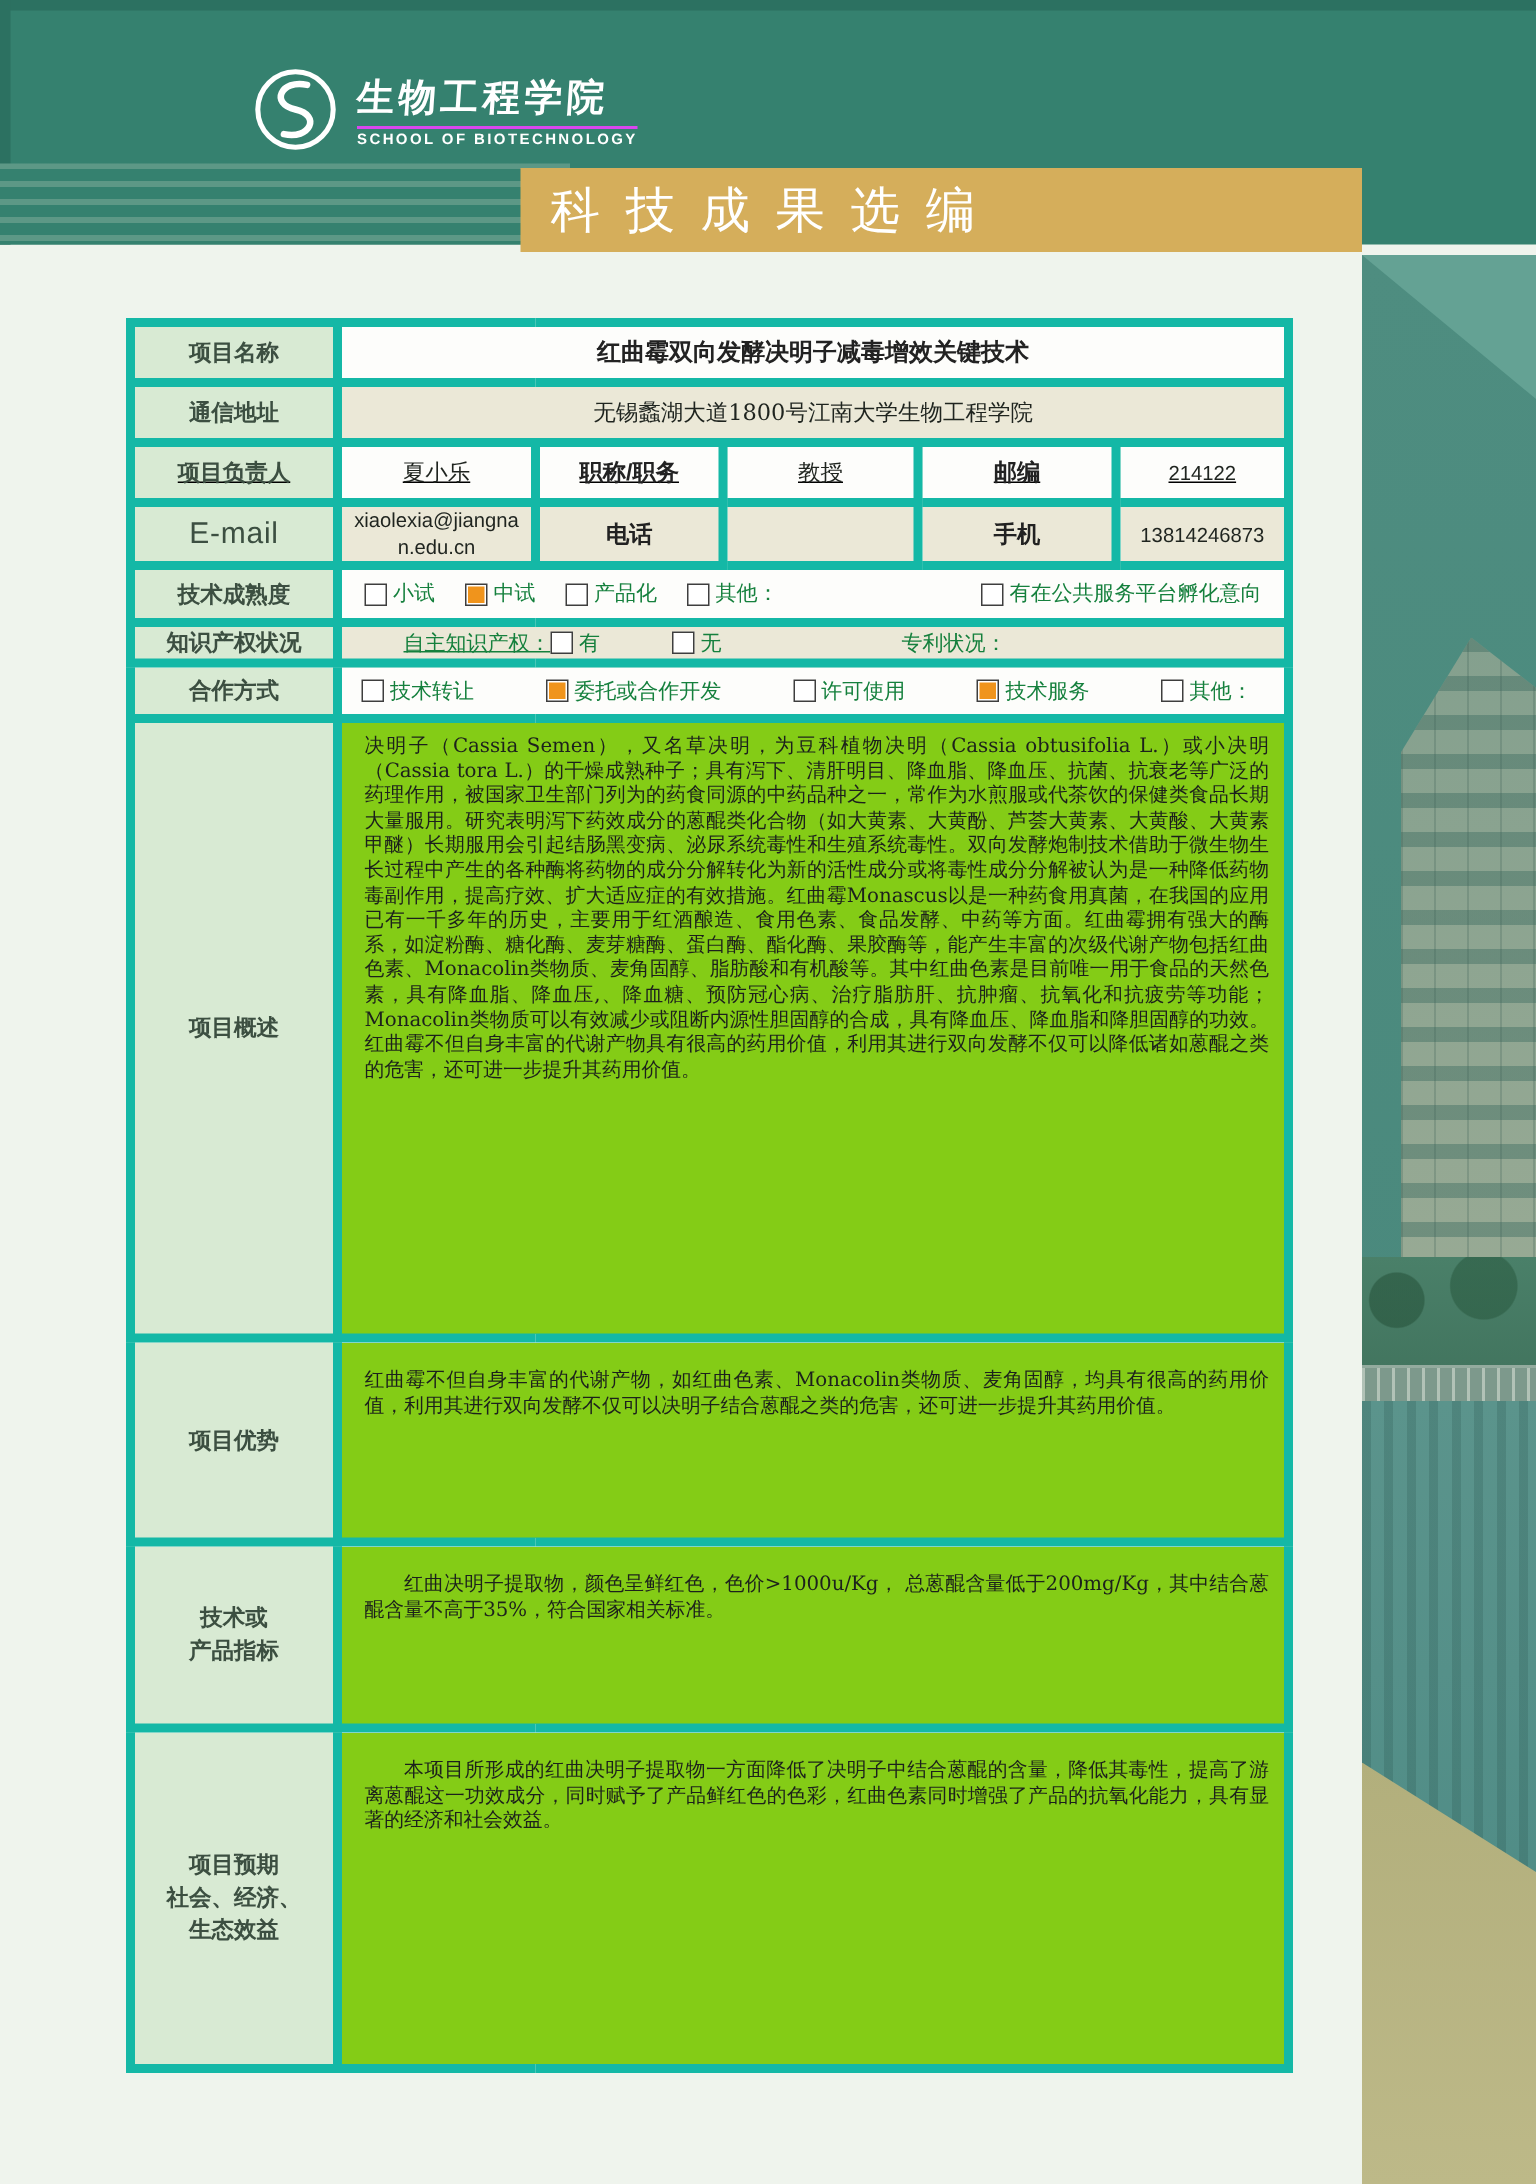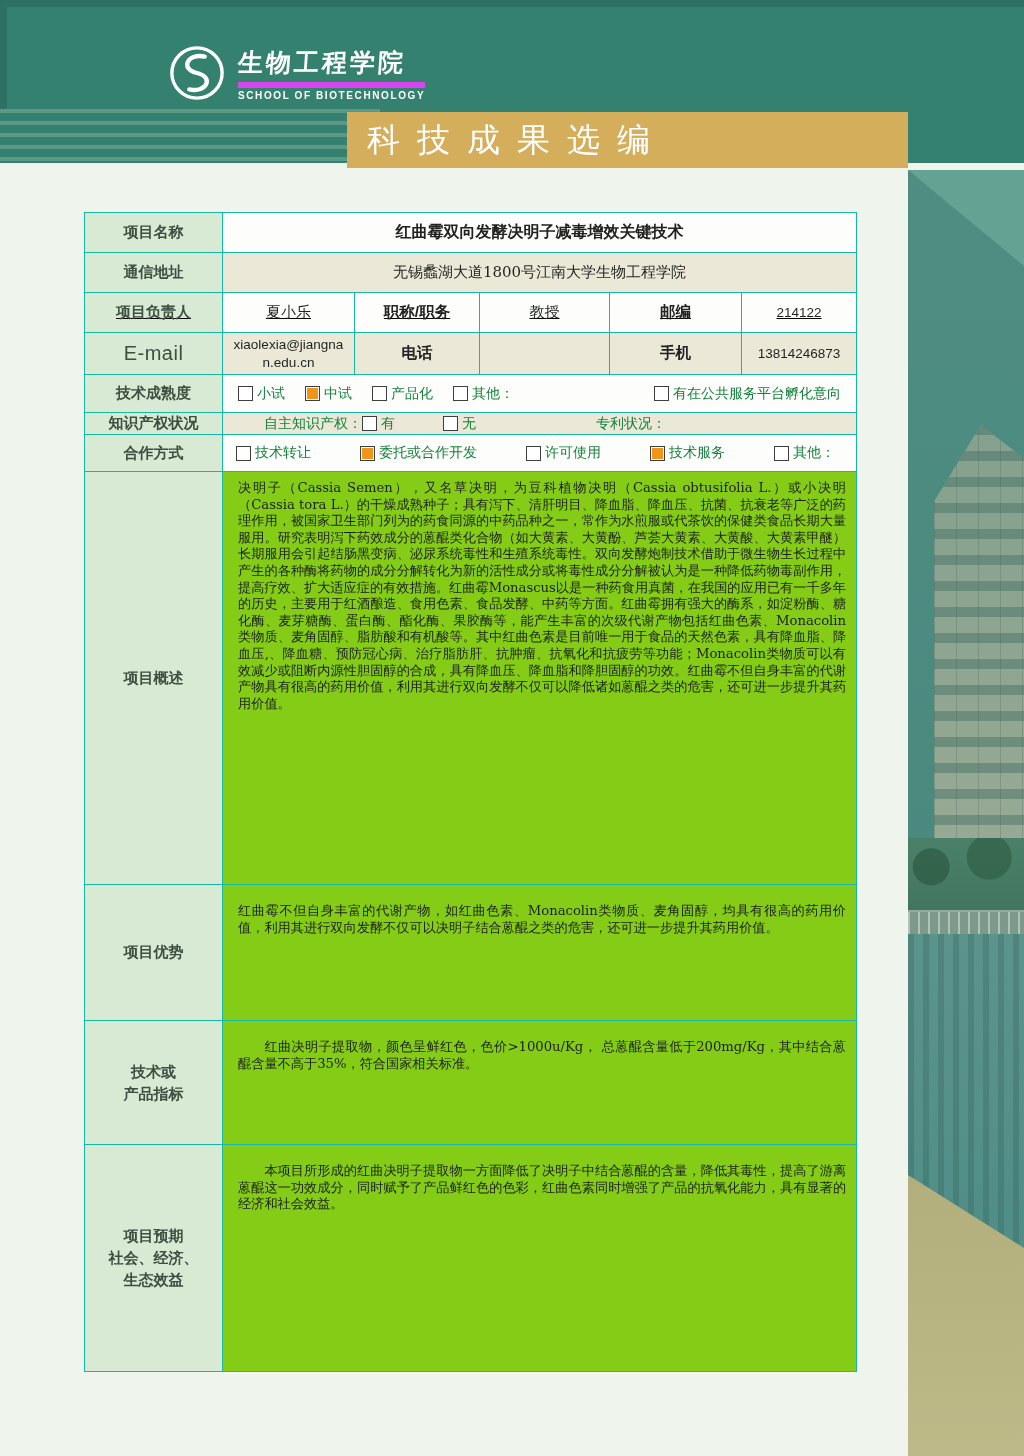--- a/index.html
+++ b/index.html
@@ -10,21 +10,21 @@
   .header-base{position:absolute;top:0;left:0;width:1024px;height:163px;background:#35816f;}
   .edge-top{position:absolute;top:0;left:0;width:1024px;height:7px;background:#2c7161;}
   .edge-left{position:absolute;top:0;left:0;width:7px;height:163px;background:#2c7161;}
   .header-stripes{position:absolute;top:109px;left:0;width:380px;height:54px;
     background:repeating-linear-gradient(180deg,#5d9886 0 4px,#35816f 4px 12px);}
   .logo-wrap{position:absolute;top:44px;left:168px;display:flex;align-items:center;gap:12px;}
   .logo-circle{width:58px;height:58px;}
   .school-names{display:flex;flex-direction:column;}
   .school-cn{color:#ffffff;font-size:25px;font-weight:bold;letter-spacing:3px;
     font-family:"DejaVu Serif","Liberation Serif",serif;transform:skewX(-4deg);}
-  .school-en{margin-top:3px;border-top:6px solid #d946ef;padding-top:2px;color:#ffffff;
+  .school-en{margin-top:3px;border-top:2px solid #d946ef;padding-top:2px;color:#ffffff;
     font-size:10px;font-weight:bold;letter-spacing:1.6px;}
   .gold-banner{position:absolute;top:112px;left:347px;width:561px;height:56px;background:#d5ae5b;
     display:flex;align-items:center;}
   .banner-title{color:#ffffff;font-size:33px;font-weight:normal;letter-spacing:17px;padding-left:20px;
     white-space:nowrap;}
 
   
   .photo-strip{position:absolute;left:908px;top:170px;width:116px;height:1286px;
     background:linear-gradient(180deg,#4e8d80 0%,#4a897d 60%);overflow:hidden;}
   .strip-sky-diag{position:absolute;top:0;left:0;width:116px;height:96px;background:#64a294;
@@ -47,21 +47,21 @@
     background:
       repeating-linear-gradient(90deg,rgba(36,78,72,0.22) 0 6px,rgba(0,0,0,0) 6px 15px),
       linear-gradient(180deg,#5b948c,#4f8c86);}
   .strip-gold{position:absolute;left:0;top:1005px;width:116px;height:281px;
     background:linear-gradient(180deg,#b2af7c,#bdb988);
     clip-path:polygon(0 0,100% 26%,100% 100%,0 100%);}
 
   
   .form-table{position:absolute;top:212px;left:84px;width:772px;border-collapse:collapse;
     table-layout:fixed;}
-  .form-table td{border:1px solid #14b8a6;overflow:hidden;margin-top:48px;}
+  .form-table td{border:6px solid #14b8a6;overflow:hidden;margin-top:48px;}
   .lbl{background:#d8ead3;text-align:center;vertical-align:middle;font-weight:bold;
     color:#3c4f41;font-size:15px;}
   .lbl-email{font-weight:normal;font-size:20px;letter-spacing:0.5px;}
   .lbl span{display:block;line-height:1.45;}
   .bg-white{background:#fdfdfb;}
   .bg-cream{background:#ebe8d7;}
   .bg-section{background:#84cc16;}
   .val{text-align:center;vertical-align:middle;font-size:15px;color:#1f241f;
     font-family:"DejaVu Serif","Liberation Serif",serif;}
   .val-bold{font-weight:bold;font-size:16px;font-family:"Liberation Sans",sans-serif;color:#222;}
@@ -179,21 +179,21 @@
             <span>有在公共服务平台孵化意向</span>
           </span>
         </div>
       </td>
     </tr>
 
     <tr style="height:20px;">
       <td class="lbl">知识产权状况</td>
       <td class="bg-cream" colspan="5">
         <div class="cb-row">
-          <span style="margin-left:26px;">自主知识产权：</span>
+          <span style="margin-left:26px;text-decoration:underline;">自主知识产权：</span>
           <span class="cb-item">
             <span class="cb" data-checked="false"></span>
             <span>有</span>
           </span>
           <span class="cb-item" style="margin-left:48px;">
             <span class="cb" data-checked="false"></span>
             <span>无</span>
           </span>
           <span style="margin-left:120px;">专利状况：</span>
         </div>

